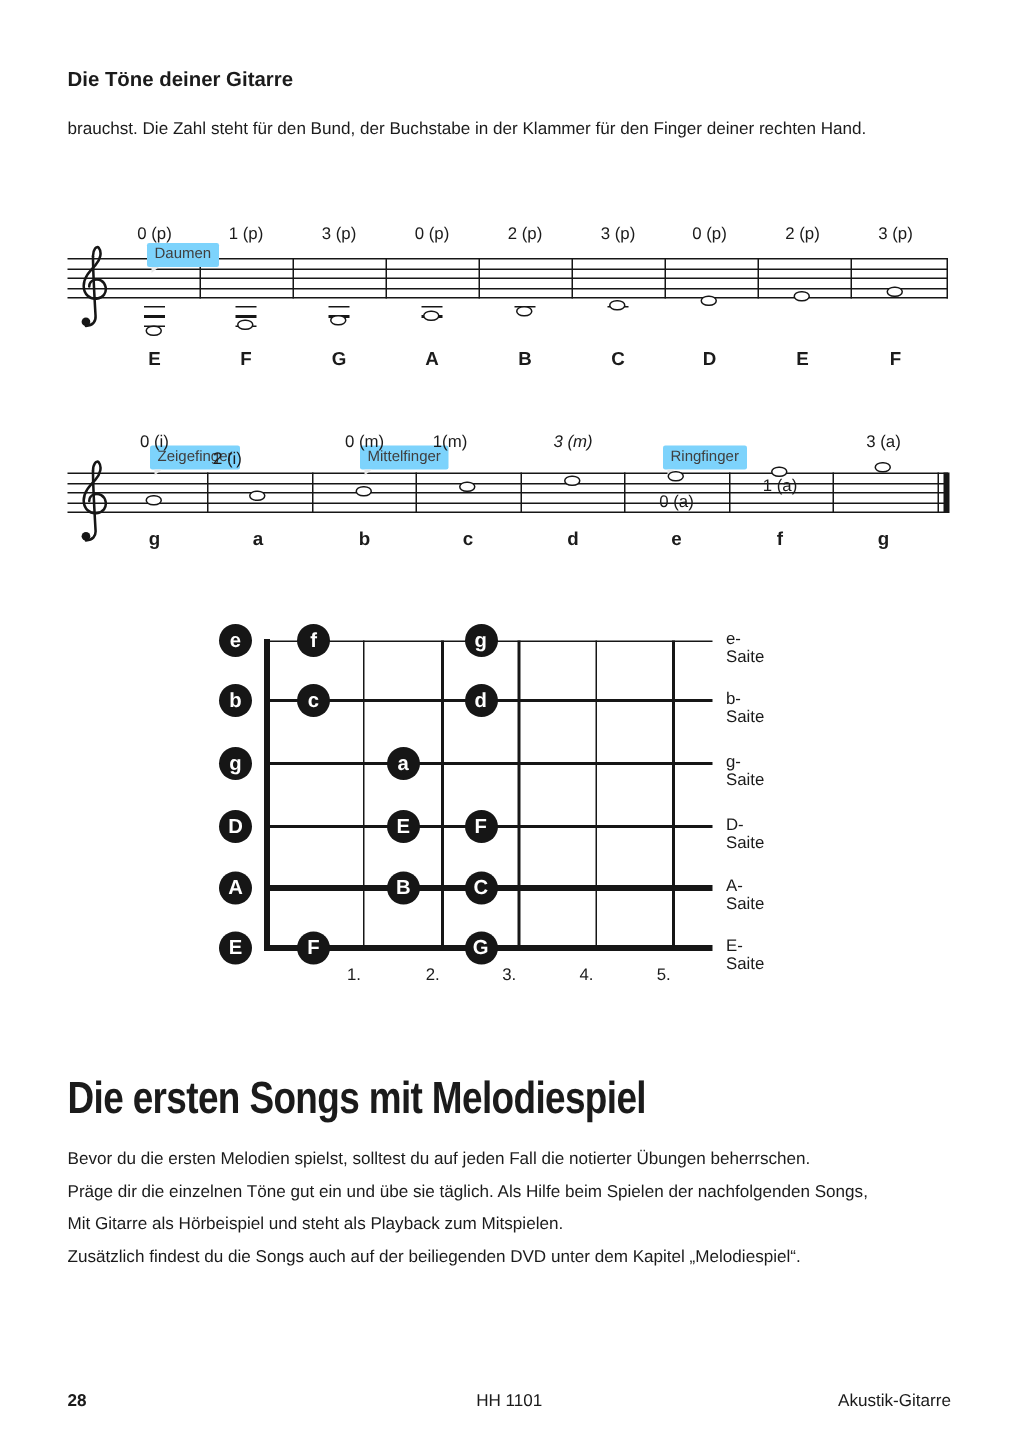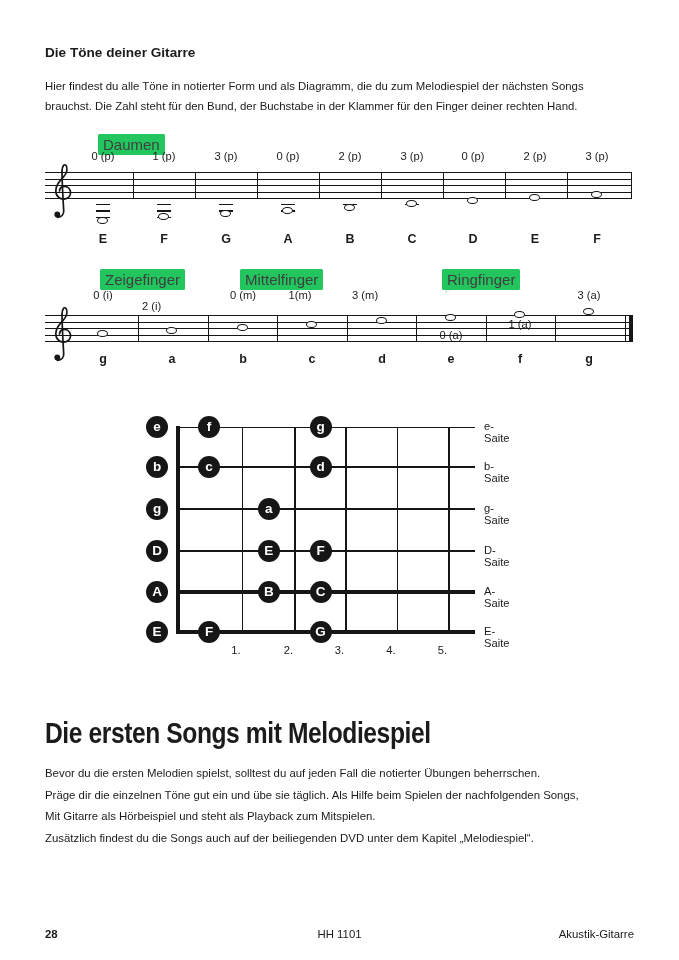--- a/index.html
+++ b/index.html
@@ -7,34 +7,33 @@
         font-family:"Liberation Sans","DejaVu Sans",sans-serif;color:#1b1b1b;}
   .title{position:absolute;left:45px;top:45px;font-size:13.6px;font-weight:700;}
   .intro{position:absolute;left:45px;top:76px;font-size:11.4px;line-height:20.3px;}
   .heading2{position:absolute;left:45px;top:716px;font-size:30px;font-weight:700;
             letter-spacing:-0.5px;transform:scaleX(0.82);transform-origin:0 0;white-space:nowrap;}
   .body2{position:absolute;left:45px;top:763px;font-size:11.4px;line-height:21.7px;}
   .footer{position:absolute;left:0;top:928px;width:679px;font-size:11.4px;}
   .footer .fcenter{position:absolute;left:0;width:100%;text-align:center;}
   .footer .fleft{position:absolute;left:45px;font-weight:700;}
   .footer .fright{position:absolute;right:45px;}
-  .badge{position:absolute;background:#22c55e;color:#3f3f3f;font-size:15px;line-height:1;
-         padding:3px 5px;border-radius:1.5px;white-space:nowrap;}
+  .badge{position:absolute;background:#7dd3fc;color:#3f3f3f;font-size:10px;line-height:1;
+         padding:3px 5px;border-radius:1.5px;white-space:nowrap;margin-top:28px;}
   .badge::after{content:"";position:absolute;left:3px;bottom:-3.5px;width:0;height:0;
          border-style:solid;border-width:4px 5px 0 0;
          border-color:#e9e9e9 transparent transparent transparent;}
   .staffel{position:absolute;}
 </style>
 </head>
 <body>
 
 <div class="page">
   <div class="title">Die Töne deiner Gitarre</div>
   <div class="intro" id="intro">
-      <div>Hier findest du alle Töne in notierter Form und als Diagramm, die du zum Melodiespiel der nächsten Songs</div>
       <div>brauchst. Die Zahl steht für den Bund, der Buchstabe in der Klammer für den Finger deiner rechten Hand.</div>
     </div>
   <div class="staffel" id="staff1">
       <div style="position: absolute; left: 45px; top: 172px; width: 587px; height: 1.1px; background: rgb(22, 22, 22);"></div>
       <div style="position: absolute; left: 45px; top: 178.5px; width: 587px; height: 1.1px; background: rgb(22, 22, 22);"></div>
       <div style="position: absolute; left: 45px; top: 185px; width: 587px; height: 1.1px; background: rgb(22, 22, 22);"></div>
       <div style="position: absolute; left: 45px; top: 191.5px; width: 587px; height: 1.1px; background: rgb(22, 22, 22);"></div>
       <div style="position: absolute; left: 45px; top: 198px; width: 587px; height: 1.1px; background: rgb(22, 22, 22);"></div>
       <div style="position: absolute; left: 133px; top: 172px; width: 1.1px; height: 27px; background: rgb(22, 22, 22);"></div>
       <div style="position: absolute; left: 195px; top: 172px; width: 1.1px; height: 27px; background: rgb(22, 22, 22);"></div>
@@ -119,21 +118,21 @@
       <div style="position: absolute; left: 83px; top: 352px; width: 40px; text-align: center; font-weight: 700; font-size: 12.5px;">g</div>
       <div style="position: absolute; left: 142px; top: 300px; width: 60px; text-align: left; font-size: 11.2px;">2 (i)</div>
       <div style="position: absolute; left: 166.1px; top: 327.05px; width: 8.6px; height: 5.2px; border: 1.6px solid rgb(22, 22, 22); border-radius: 50%; background: rgb(255, 255, 255);"></div>
       <div style="position: absolute; left: 152px; top: 352px; width: 40px; text-align: center; font-weight: 700; font-size: 12.5px;">a</div>
       <div style="position: absolute; left: 213px; top: 288.5px; width: 60px; text-align: center; font-size: 11.2px;">0 (m)</div>
       <div style="position: absolute; left: 237.1px; top: 323.8px; width: 8.6px; height: 5.2px; border: 1.6px solid rgb(22, 22, 22); border-radius: 50%; background: rgb(255, 255, 255);"></div>
       <div style="position: absolute; left: 223px; top: 352px; width: 40px; text-align: center; font-weight: 700; font-size: 12.5px;">b</div>
       <div style="position: absolute; left: 270px; top: 288.5px; width: 60px; text-align: center; font-size: 11.2px;">1(m)</div>
       <div style="position: absolute; left: 306.1px; top: 320.55px; width: 8.6px; height: 5.2px; border: 1.6px solid rgb(22, 22, 22); border-radius: 50%; background: rgb(255, 255, 255);"></div>
       <div style="position: absolute; left: 292px; top: 352px; width: 40px; text-align: center; font-weight: 700; font-size: 12.5px;">c</div>
-      <div style="position: absolute; left: 352px; top: 288.5px; width: 60px; text-align: left; font-size: 11.2px;">3 (m)</div>
+      <div style="position: absolute; left: 352px; top: 288.5px; width: 60px; text-align: center; font-size: 11.2px; font-style: italic;">3 (m)</div>
       <div style="position: absolute; left: 376.1px; top: 317.3px; width: 8.6px; height: 5.2px; border: 1.6px solid rgb(22, 22, 22); border-radius: 50%; background: rgb(255, 255, 255);"></div>
       <div style="position: absolute; left: 362px; top: 352px; width: 40px; text-align: center; font-weight: 700; font-size: 12.5px;">d</div>
       <div style="position: absolute; left: 421px; top: 288.5px; width: 60px; text-align: center; font-size: 11.2px; margin-top: 40px;">0 (a)</div>
       <div style="position: absolute; left: 445.1px; top: 314.05px; width: 8.6px; height: 5.2px; border: 1.6px solid rgb(22, 22, 22); border-radius: 50%; background: rgb(255, 255, 255);"></div>
       <div style="position: absolute; left: 431px; top: 352px; width: 40px; text-align: center; font-weight: 700; font-size: 12.5px;">e</div>
       <div style="position: absolute; left: 490px; top: 288.5px; width: 60px; text-align: center; font-size: 11.2px; margin-top: 29px;">1 (a)</div>
       <div style="position: absolute; left: 514.1px; top: 310.8px; width: 8.6px; height: 5.2px; border: 1.6px solid rgb(22, 22, 22); border-radius: 50%; background: rgb(255, 255, 255);"></div>
       <div style="position: absolute; left: 500px; top: 352px; width: 40px; text-align: center; font-weight: 700; font-size: 12.5px;">f</div>
       <div style="position: absolute; left: 559px; top: 288.5px; width: 60px; text-align: center; font-size: 11.2px;">3 (a)</div>
       <div style="position: absolute; left: 583.1px; top: 307.55px; width: 8.6px; height: 5.2px; border: 1.6px solid rgb(22, 22, 22); border-radius: 50%; background: rgb(255, 255, 255);"></div>

